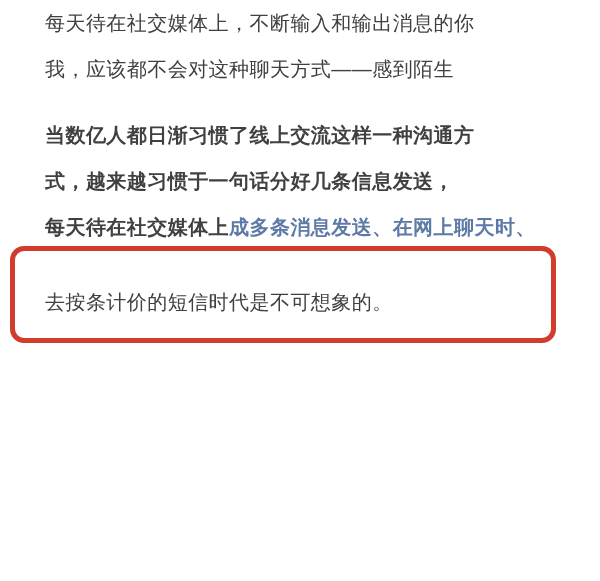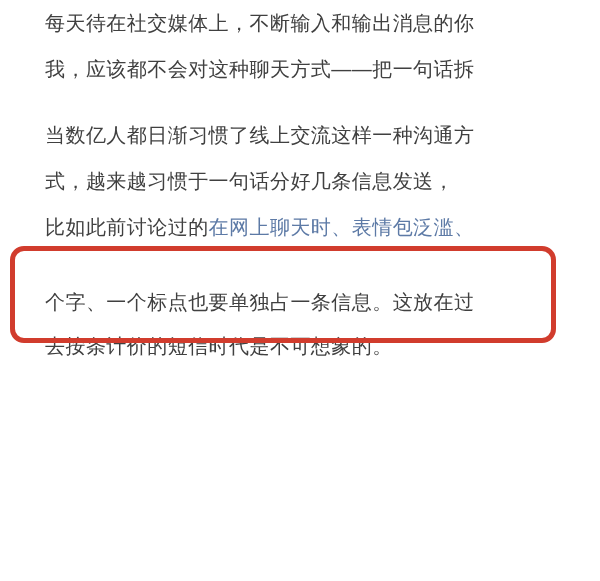--- a/index.html
+++ b/index.html
@@ -19,21 +19,21 @@
     width:600px;height:581px;
     box-sizing:border-box;
     padding:0 40px 0 45px;
     font-family:"Liberation Sans","DejaVu Sans",sans-serif;
     font-size:20px;
     line-height:46px;
     letter-spacing:0.45px;
     color:var(--text);
   }
   .para{margin:0;}
-  .para-2{margin-top:20px;}
+  .para-2{margin-top:20px;font-weight:bold;}
   .para-3{margin-top:30px;line-height:44px;}
   .line{white-space:nowrap;}
   .seg{color:var(--text);}
   .seg.link{color:var(--link);cursor:pointer;}
   .seg.sep{color:var(--link);}
   .highlight-box{
     position:absolute;
     left:10px;top:246px;
     width:546px;height:97px;
     box-sizing:border-box;
@@ -42,29 +42,28 @@
     pointer-events:none;
   }
 </style>
 </head>
 <body>
 
 <div class="article">
 
   <div class="para para-1">
     <div class="line"><span class="seg">每天待在社交媒体上，不断输入和输出消息的你</span></div>
-    <div class="line"><span class="seg">我，应该都不会对这种聊天方式——把一句话拆</span></div>
+    <div class="line"><span class="seg">我，应该都不会对这种聊天方式——感到陌生</span></div>
   </div>
 
   <div class="para para-2">
     <div class="line"><span class="seg">当数亿人都日渐习惯了线上交流这样一种沟通方</span></div>
     <div class="line"><span class="seg">式，越来越习惯于一句话分好几条信息发送，</span></div>
-    <div class="line"><span class="seg">比如此前讨论过的</span><span class="seg link">在网上聊天时</span><span class="seg sep">、</span><span class="seg link">表情包泛滥</span><span class="seg sep">、</span></div>
+    <div class="line"><span class="seg">每天待在社交媒体上</span><span class="seg link">成多条消息发送</span><span class="seg sep">、</span><span class="seg link">在网上聊天时</span><span class="seg sep">、</span></div>
   </div>
 
   <div class="para para-3">
-    <div class="line"><span class="seg">个字、一个标点也要单独占一条信息。这放在过</span></div>
     <div class="line"><span class="seg">去按条计价的短信时代是不可想象的。</span></div>
   </div>
 
   <div class="highlight-box"></div>
 
 </div>
 
 </body></html>

